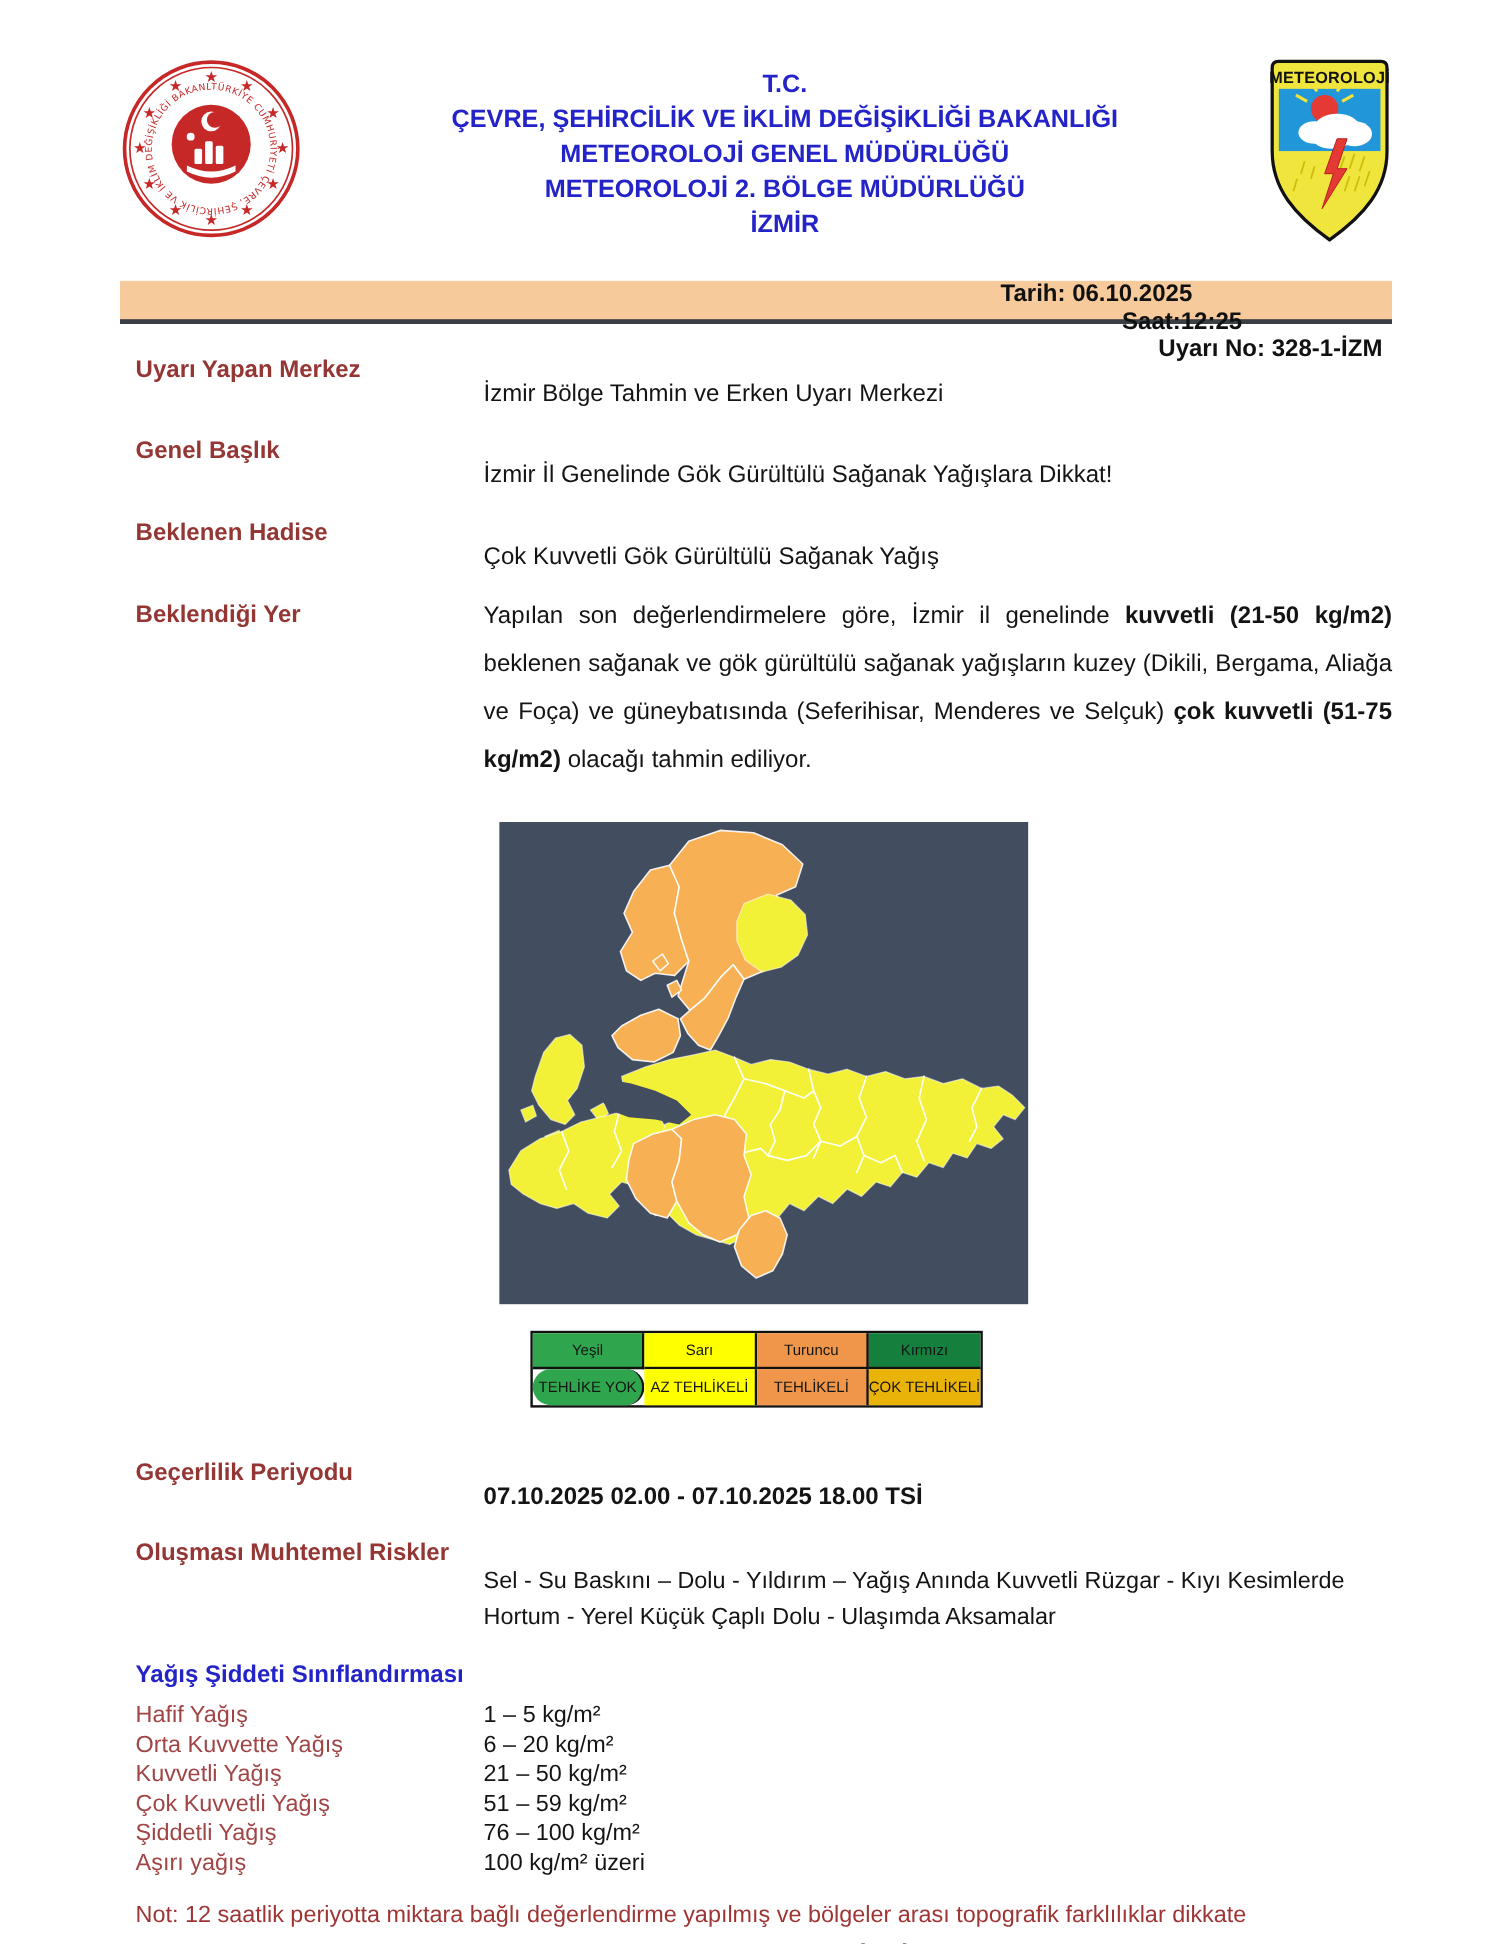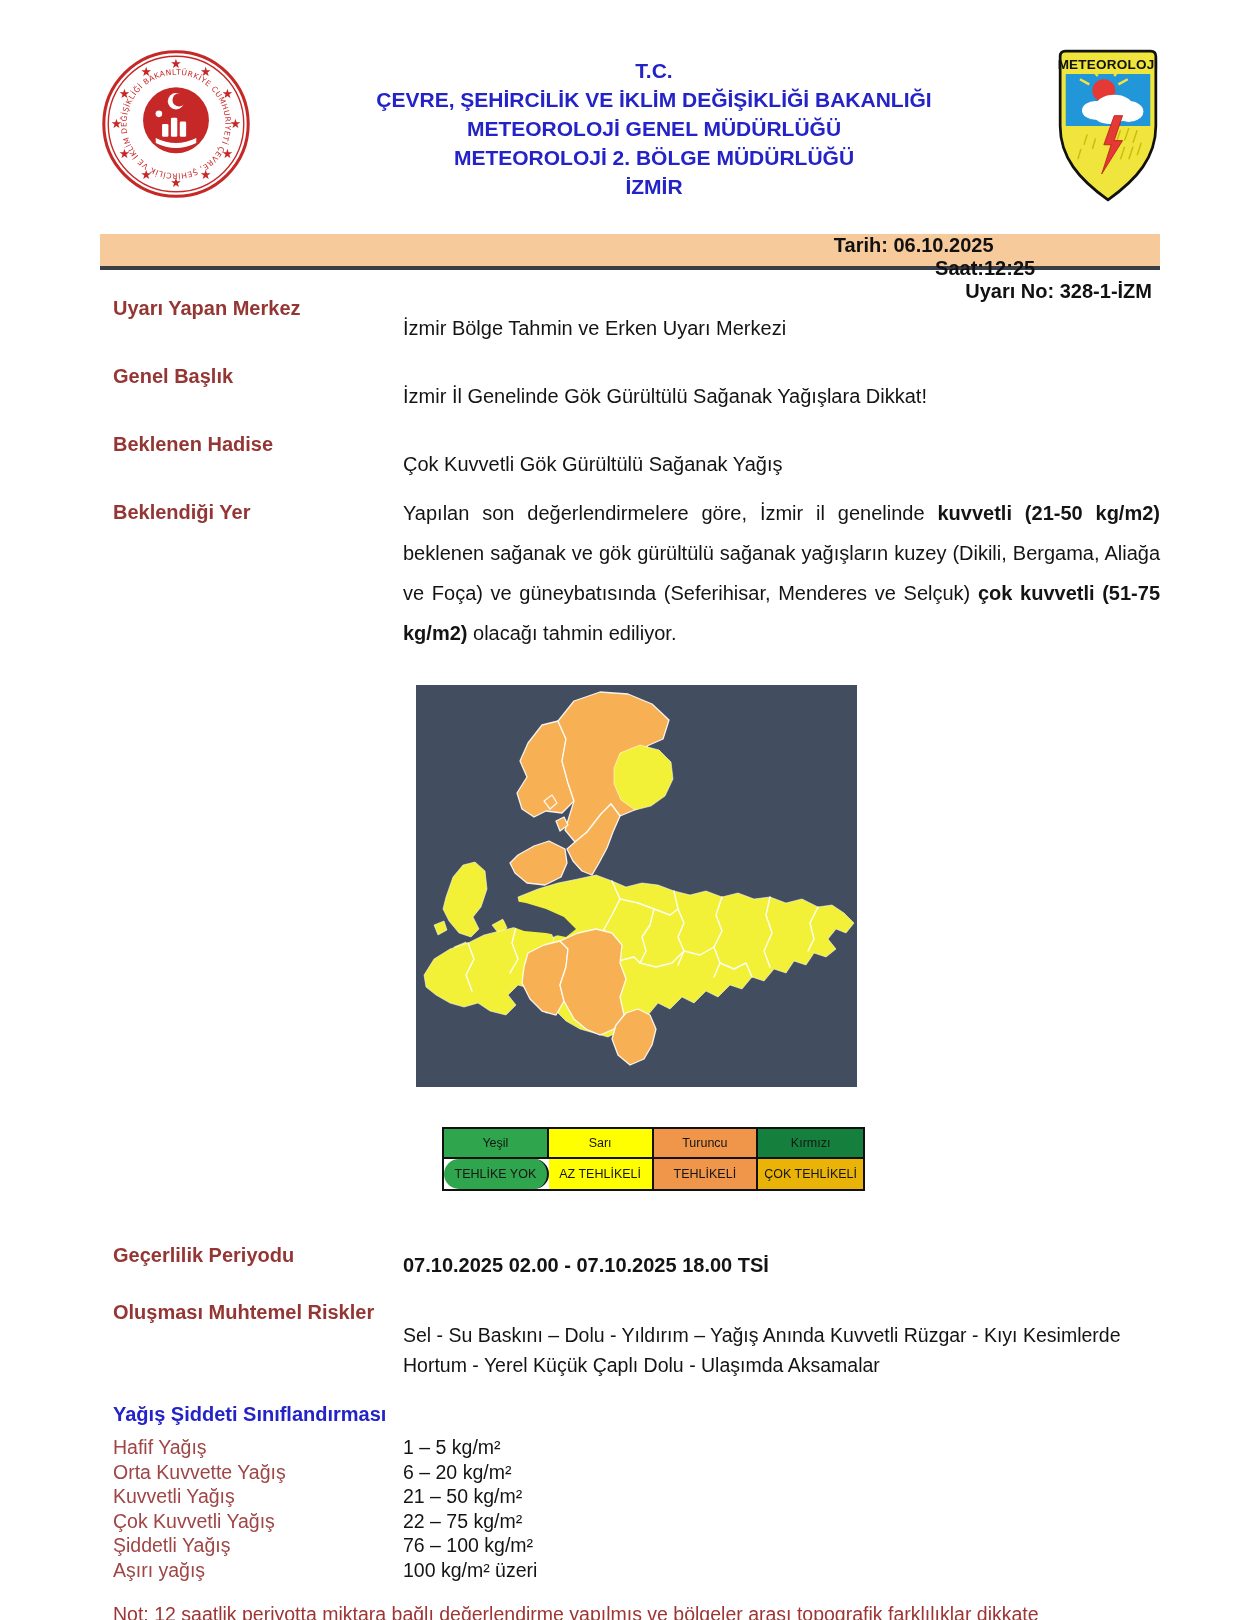--- a/index.html
+++ b/index.html
@@ -51,30 +51,30 @@
 
   
   .map-wrap{margin-left:316px;margin-top:32px;width:441px;height:402px;}
   .map-wrap svg{display:block;}
   .dy{fill:var(--map-yellow);stroke:rgba(255,255,255,0.55);stroke-width:1;stroke-linejoin:round;}
   .do{fill:var(--map-orange);stroke:rgba(255,255,255,0.9);stroke-width:1.3;stroke-linejoin:round;}
   .bl{fill:none;stroke:var(--map-border);stroke-width:1.4;stroke-linejoin:round;stroke-linecap:round;opacity:.95;}
   .gulf{fill:var(--sea);stroke:none;}
 
   
-  .legend{margin-left:342px;margin-top:40px;width:423px;border:2px solid #111;display:grid;grid-template-columns:repeat(4,1fr);}
+  .legend{margin-left:342px;margin-top:22px;width:377px;border:2px solid #111;display:grid;grid-template-columns:repeat(4,1fr);}
   .legend .cell{
     border-right:2px solid #111;height:30px;display:flex;align-items:center;justify-content:center;
     font-size:12.5px;color:#151515;
   }
   .legend .cell:nth-child(4n){border-right:none;}
   .legend .row1{border-bottom:2px solid #111;}
 
   
-  .validity-row{margin-top:42px;align-items:center;}
+  .validity-row{margin-top:42px;}
   .validity-row .field-value{font-weight:bold;}
   .risks-row{margin-top:-1px;}
   .risks-row .field-value{font-size:19.5px;line-height:30px;}
   .section-title{
     color:var(--header-blue);font-weight:bold;font-size:20px;margin-top:12px;padding-left:13px;
   }
   .class-list{margin-top:9px;}
   .class-row{display:flex;font-size:19.5px;line-height:24.5px;}
   .class-label{width:303px;flex:0 0 auto;color:var(--soft-maroon);padding-left:13px;}
   .class-value{flex:1;color:#141414;}
@@ -269,21 +269,21 @@
     <div class="class-row">
       <div class="class-label">Orta Kuvvette Yağış</div>
       <div class="class-value">6 – 20  kg/m²</div>
     </div>
     <div class="class-row">
       <div class="class-label">Kuvvetli Yağış</div>
       <div class="class-value">21 – 50  kg/m²</div>
     </div>
     <div class="class-row">
       <div class="class-label">Çok Kuvvetli Yağış</div>
-      <div class="class-value">22 – 75  kg/m²</div>
+      <div class="class-value">51 – 59  kg/m²</div>
     </div>
     <div class="class-row">
       <div class="class-label">Şiddetli Yağış</div>
       <div class="class-value">76 – 100  kg/m²</div>
     </div>
     <div class="class-row">
       <div class="class-label">Aşırı yağış</div>
       <div class="class-value">100  kg/m² üzeri</div>
     </div>
   </div>

